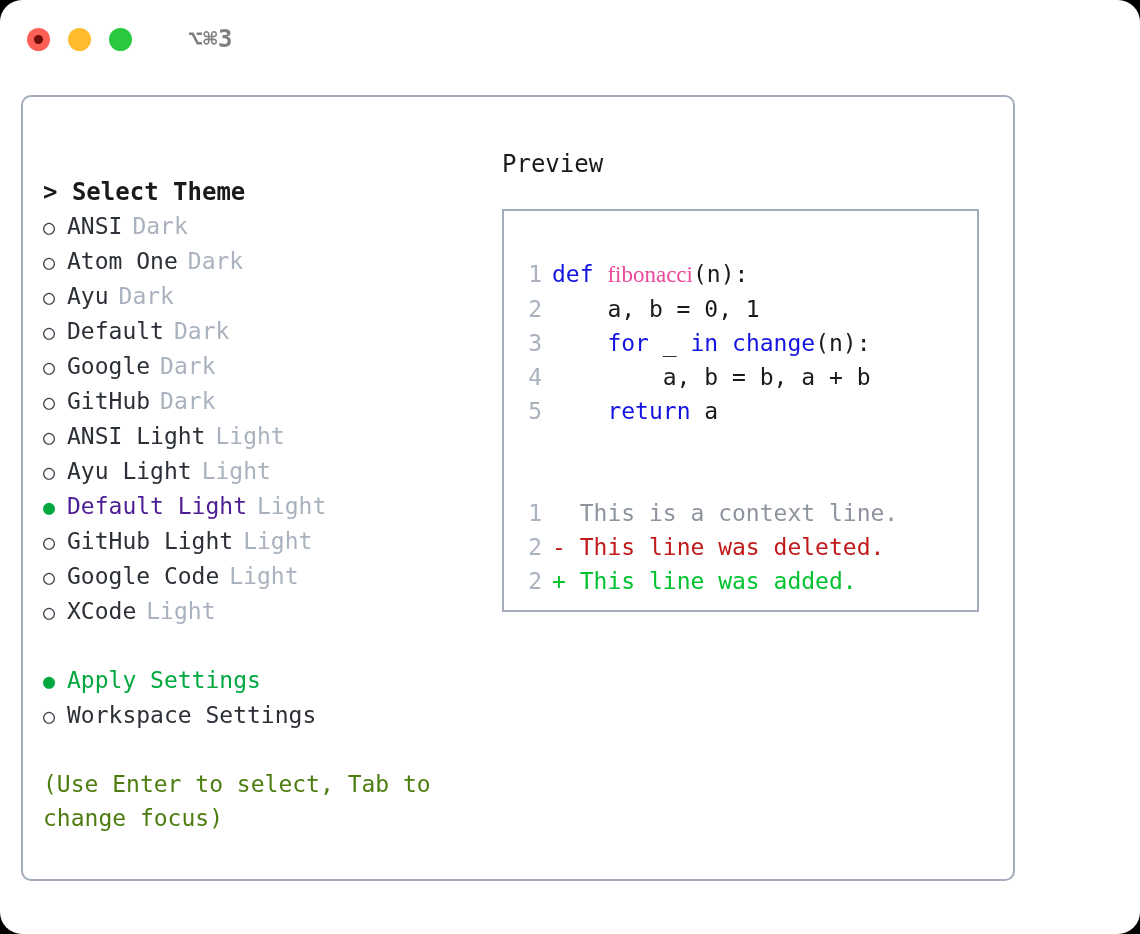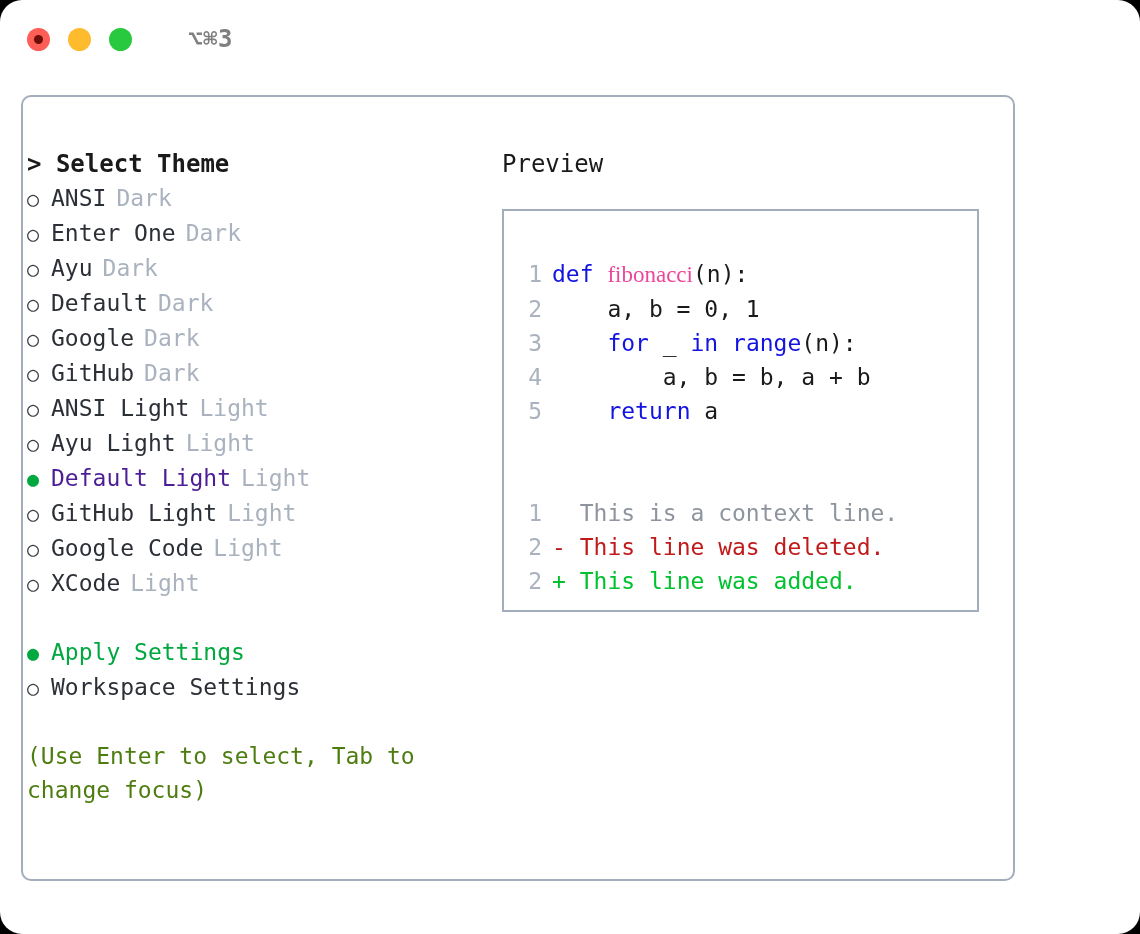--- a/index.html
+++ b/index.html
@@ -78,22 +78,23 @@
   }
   .columns {
     position: absolute;
     left: 0; top: 0;
     width: 100%;
     height: 100%;
     display: flex;
   }
   .col-left {
     width: 465px;
-    padding: 50px 0 0 4px;
-    box-sizing: border-box;
+    padding: 50px 0 0 20px;
+    box-sizing: border-box;
+    margin-top: 28px;
   }
   .col-right {
     flex: 1;
     padding: 50px 0 0 14px;
     box-sizing: border-box;
   }
   
   .section-title {
     font-size: 24px;
     font-weight: bold;
@@ -212,21 +213,21 @@
         <div class="section-title">&gt; Select Theme</div>
 
         <ul class="theme-list">
           <li class="theme-row">
             <span class="bullet">○</span>
             <span class="theme-name">ANSI</span>
             <span class="theme-tag">Dark</span>
           </li>
           <li class="theme-row">
             <span class="bullet">○</span>
-            <span class="theme-name">Enter One</span>
+            <span class="theme-name">Atom One</span>
             <span class="theme-tag">Dark</span>
           </li>
           <li class="theme-row">
             <span class="bullet">○</span>
             <span class="theme-name">Ayu</span>
             <span class="theme-tag">Dark</span>
           </li>
           <li class="theme-row">
             <span class="bullet">○</span>
             <span class="theme-name">Default</span>
@@ -301,21 +302,21 @@
             <span class="code-text"><span class="tok-kw">def </span><span class="tok-fn">fibonacci</span><span class="tok-pl">(n):</span></span>
           </div>
 
           <div class="code-line">
             <span class="lineno">2</span>
             <span class="code-text"><span class="tok-pl">    a, b = 0, 1</span></span>
           </div>
 
           <div class="code-line">
             <span class="lineno">3</span>
-            <span class="code-text"><span class="tok-pl">    </span><span class="tok-kw">for</span><span class="tok-pl"> _ </span><span class="tok-kw">in</span><span class="tok-pl"> </span><span class="tok-kw">range</span><span class="tok-pl">(n):</span></span>
+            <span class="code-text"><span class="tok-pl">    </span><span class="tok-kw">for</span><span class="tok-pl"> _ </span><span class="tok-kw">in</span><span class="tok-pl"> </span><span class="tok-kw">change</span><span class="tok-pl">(n):</span></span>
           </div>
 
           <div class="code-line">
             <span class="lineno">4</span>
             <span class="code-text"><span class="tok-pl">        a, b = b, a + b</span></span>
           </div>
 
           <div class="code-line">
             <span class="lineno">5</span>
             <span class="code-text"><span class="tok-pl">    </span><span class="tok-kw">return</span><span class="tok-pl"> a</span></span>

